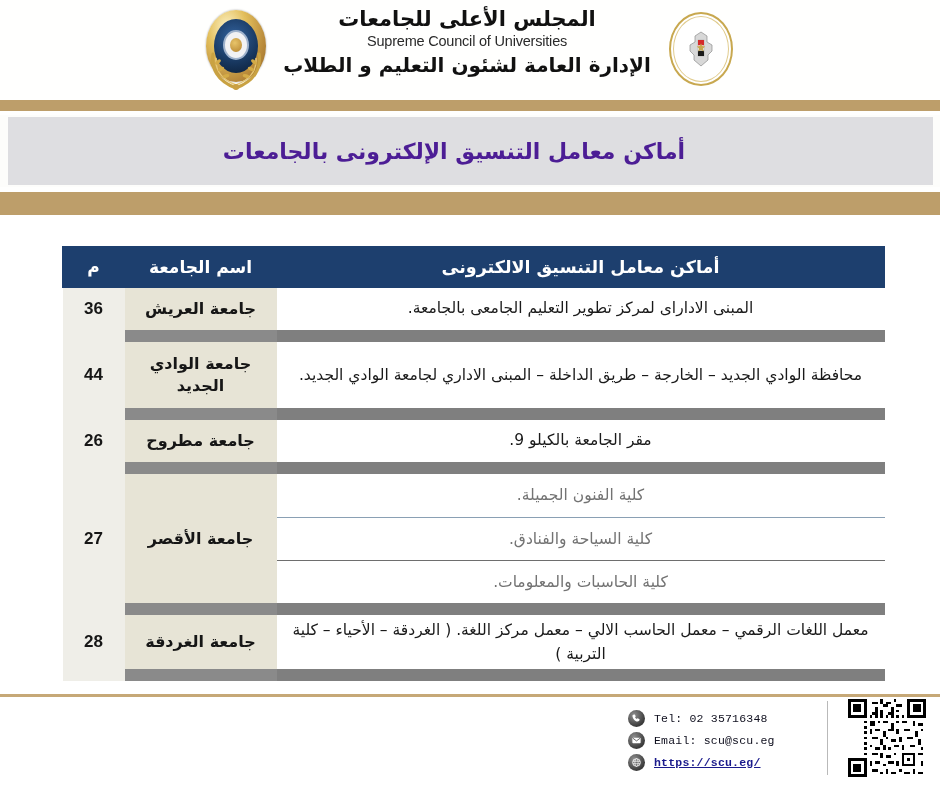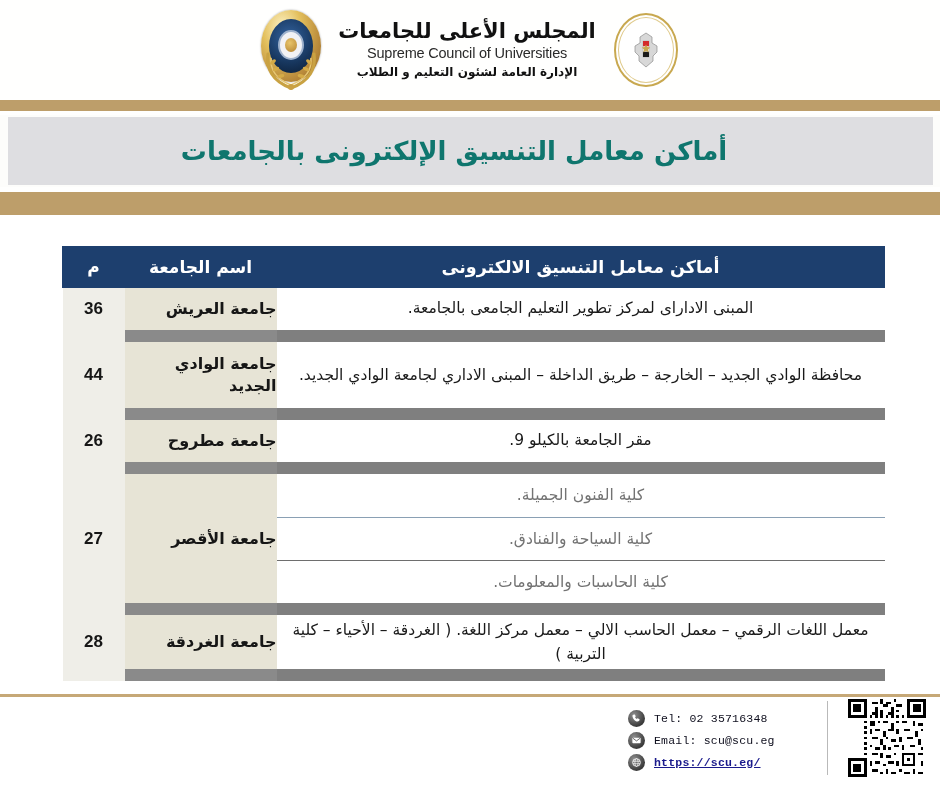--- a/index.html
+++ b/index.html
@@ -10,21 +10,21 @@
     overflow:hidden;
   }
   .page { position:relative; width:940px; height:788px; background:#fffffe; }
 
   
   .header {
     position:absolute; left:0; top:0; width:940px; height:100px;
     background:#fffffe;
     display:flex; align-items:center; justify-content:center; gap:10px;
   }
-  .hdr-inner { display:flex; align-items:center; justify-content:center; gap:14px; }
+  .hdr-inner { display:flex; justify-content:center; gap:14px; }
 
   
   .emblem {
     width:72px; height:82px; position:relative; flex:0 0 auto;
   }
   .emblem .ring {
     position:absolute; left:4px; top:4px; width:64px; height:74px;
     border:2px solid #c8a84f; border-radius:50%;
     background:#ffffff;
   }
@@ -42,21 +42,21 @@
     font-family:"DejaVu Sans", sans-serif;
     font-size:21px; font-weight:bold; color:#111111;
     letter-spacing:0px;
   }
   .hdr-en {
     font-family:"Liberation Sans", sans-serif;
     font-size:14.5px; color:#2a2a2a; letter-spacing:-0.2px; margin-top:1px;
   }
   .hdr-ar2 {
     font-family:"DejaVu Sans", sans-serif;
-    font-size:12px; font-weight:bold; color:#111111; margin-top:5px;
+    font-size:20px; font-weight:bold; color:#111111; margin-top:5px;
   }
 
   
   .seal { width:66px; height:84px; position:relative; flex:0 0 auto; }
   .seal .outer {
     position:absolute; left:3px; top:2px; width:60px; height:72px; border-radius:50%;
     background:radial-gradient(ellipse at 35% 25%, #fdf3c8 0%, #e3bf5c 35%, #b8893a 70%, #8a6223 100%);
     box-shadow:0 0 2px rgba(0,0,0,.4);
   }
   .seal .mid {
@@ -84,21 +84,21 @@
     position:absolute; left:0; top:115px; width:940px; height:72px;
     background:#fdfdfb;
     display:flex; align-items:center; justify-content:center;
   }
   .title-panel {
     width:925px; height:68px; background:#dedee1;
     display:flex; align-items:center; justify-content:center;
   }
   .title-text {
     font-family:"DejaVu Sans", sans-serif;
-    font-size:26px; font-weight:bold; color:#0f766e;
+    font-size:22px; font-weight:bold; color:#4c1d95;
     transform:translateX(-16px);
   }
   .band-gold-bottom {
     position:absolute; left:0; top:192px; width:940px; height:23px; background:#bd9e6a;
   }
 
   
   .table-area {
     position:absolute; left:0; top:215px; width:940px; height:475px; background:#ffffff;
   }
@@ -118,21 +118,21 @@
     font-size:17px; font-weight:bold; text-align:center;
     border-right:1px solid #1d3f6e; border-left:1px solid #1d3f6e;
   }
   thead th.h-desc { font-size:17.5px; }
 
   td.num {
     background:#efeee8; text-align:center; font-size:17px; font-weight:bold; color:#161616;
     font-family:"Liberation Sans", sans-serif;
   }
   td.uni {
-    background:#e7e4d6; font-size:16px; font-weight:bold; color:#161616;
+    background:#e7e4d6; text-align:center; font-size:16px; font-weight:bold; color:#161616;
     line-height:1.35; padding:4px 6px;
   }
   td.desc {
     background:#ffffff; text-align:center; font-size:15.5px; color:#1a1a1a;
     line-height:1.5; padding:6px 14px;
   }
   td.desc.two-line { line-height:1.55; }
 
   tr.sep td {
     height:12px; background:#7f7f7f; padding:0; border:0;

